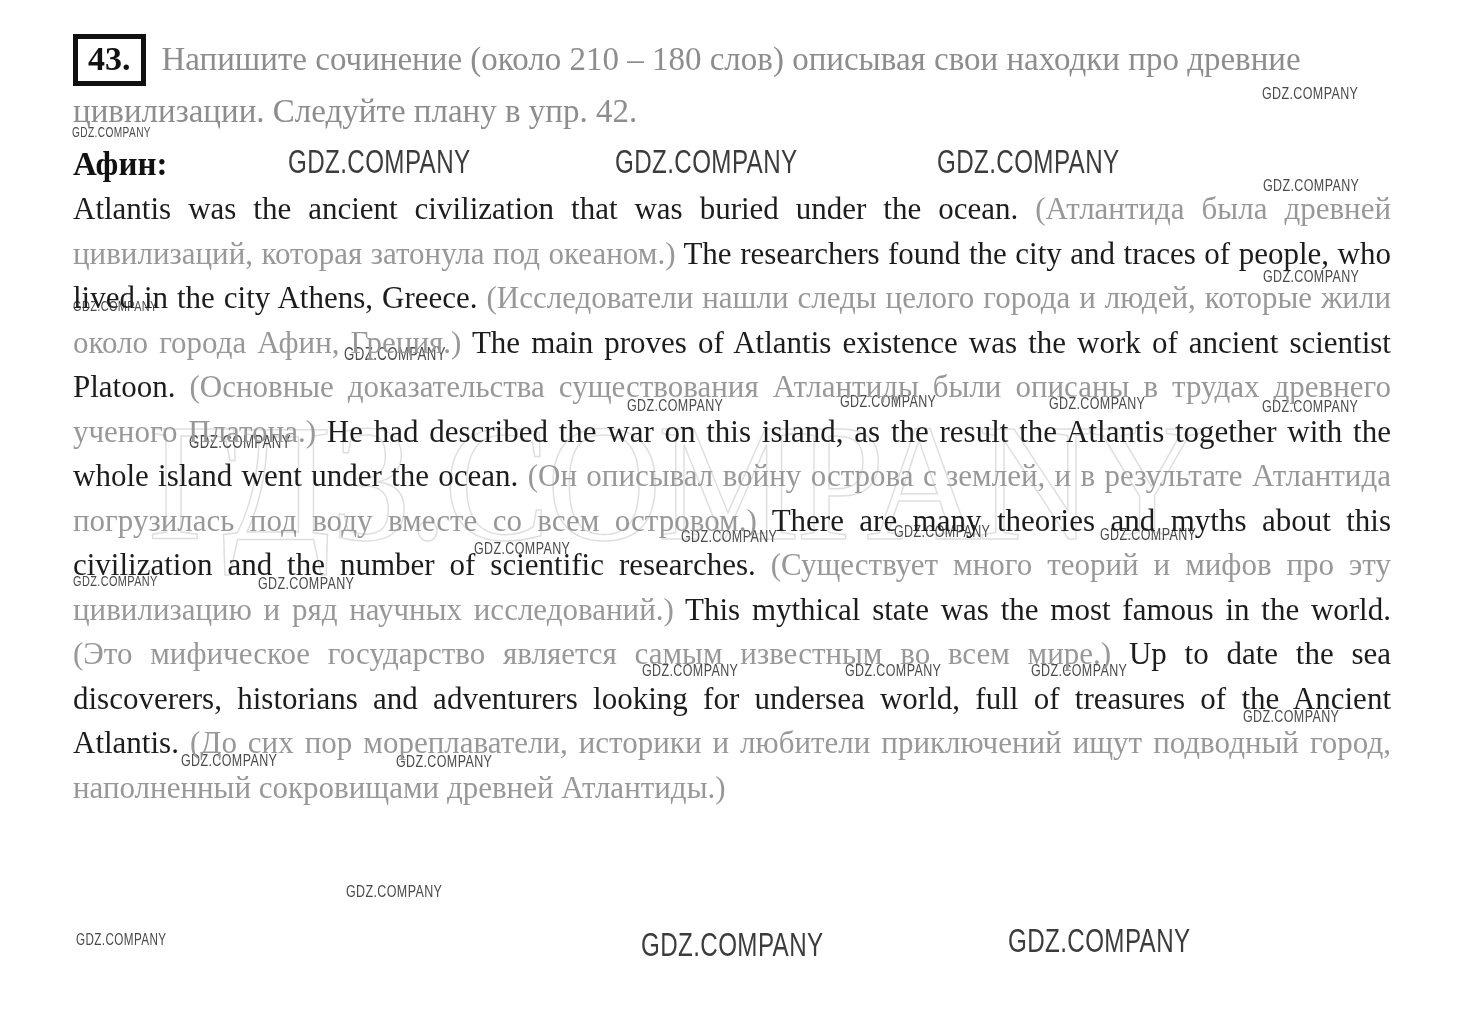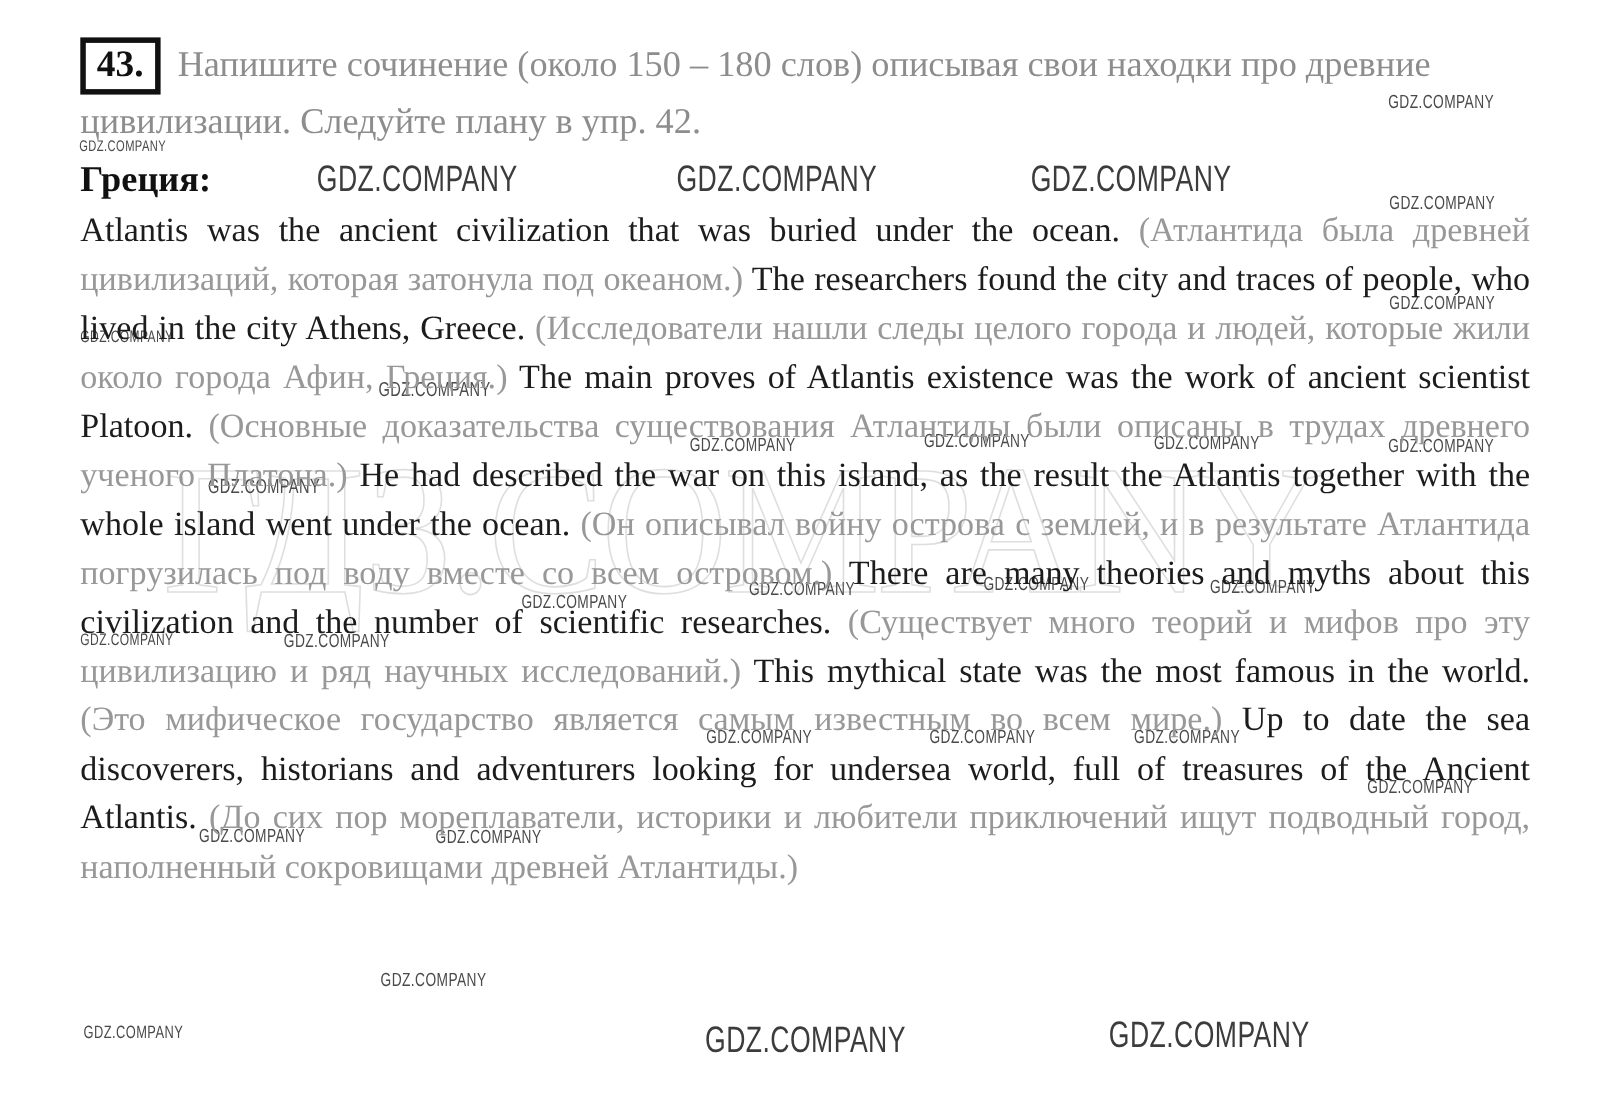--- a/index.html
+++ b/index.html
@@ -114,21 +114,21 @@
       <span class="wm" style="left: 396px; top: 752px; font-size: 16px;">GDZ.COMPANY</span>
       <span class="wm" style="left: 346px; top: 882px; font-size: 16px;">GDZ.COMPANY</span>
       <span class="wm" style="left: 76px; top: 930px; font-size: 15px;">GDZ.COMPANY</span>
       <span class="wm mid" style="left: 641px; top: 926px; font-size: 31px;">GDZ.COMPANY</span>
       <span class="wm mid" style="left: 1008px; top: 922px; font-size: 31px;">GDZ.COMPANY</span>
     </div>
 
   <div class="content">
 
     <p class="task">
-      <span class="task-badge">43.</span><span>Напишите сочинение (около 150 – 180 слов) описывая свои находки про древние цивилизации. Следуйте плану в упр. 42.</span>
+      <span class="task-badge">43.</span><span>Напишите сочинение (около 210 – 180 слов) описывая свои находки про древние цивилизации. Следуйте плану в упр. 42.</span>
     </p>
 
-    <p class="answer-label">Греция:</p>
+    <p class="answer-label">Афин:</p>
 
     <p class="essay"><span class="en">Atlantis was the ancient civilization that was buried under the ocean. </span><span class="ru">(Атлантида была древней цивилизаций, которая затонула под океаном.) </span><span class="en">The researchers found the city and traces of people, who lived in the city Athens, Greece. </span><span class="ru">(Исследователи нашли следы целого города и людей, которые жили около города Афин, Греция.) </span><span class="en">The main proves of Atlantis existence was the work of ancient scientist Platoon. </span><span class="ru">(Основные доказательства существования Атлантиды были описаны в трудах древнего ученого Платона.) </span><span class="en">He had described the war on this island, as the result the Atlantis together with the whole island went under the ocean. </span><span class="ru">(Он описывал войну острова с землей, и в результате Атлантида погрузилась под воду вместе со всем островом.) </span><span class="en">There are many theories and myths about this civilization and the number of scientific researches. </span><span class="ru">(Существует много теорий и мифов про эту цивилизацию и ряд научных исследований.) </span><span class="en">This mythical state was the most famous in the world. </span><span class="ru">(Это мифическое государство является самым известным во всем мире.) </span><span class="en">Up to date the sea discoverers, historians and adventurers looking for undersea world, full of treasures of the Ancient Atlantis. </span><span class="ru">(До сих пор мореплаватели, историки и любители приключений ищут подводный город, наполненный сокровищами древней Атлантиды.) </span></p>
 
   </div>
 </div>
 
 </body></html>

